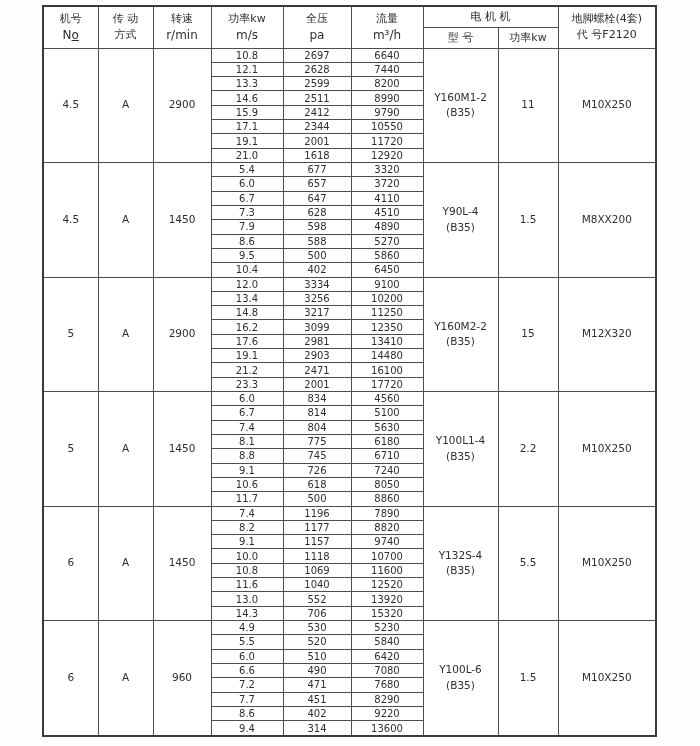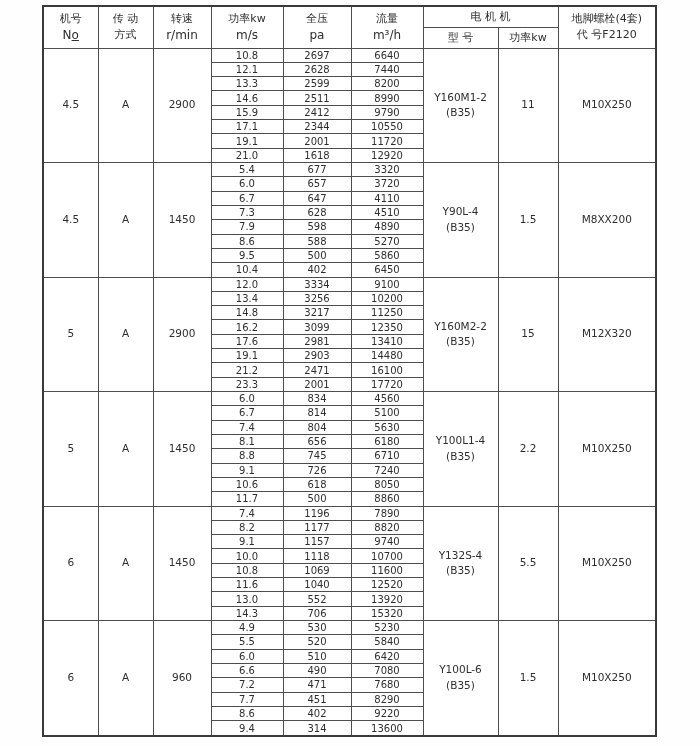--- a/index.html
+++ b/index.html
@@ -248,21 +248,21 @@
           <td class="sub">814</td>
           <td class="sub">5100</td>
         </tr>
         <tr>
           <td class="sub">7.4</td>
           <td class="sub">804</td>
           <td class="sub">5630</td>
         </tr>
         <tr>
           <td class="sub">8.1</td>
-          <td class="sub">656</td>
+          <td class="sub">775</td>
           <td class="sub">6180</td>
         </tr>
         <tr>
           <td class="sub">8.8</td>
           <td class="sub">745</td>
           <td class="sub">6710</td>
         </tr>
         <tr>
           <td class="sub">9.1</td>
           <td class="sub">726</td>

